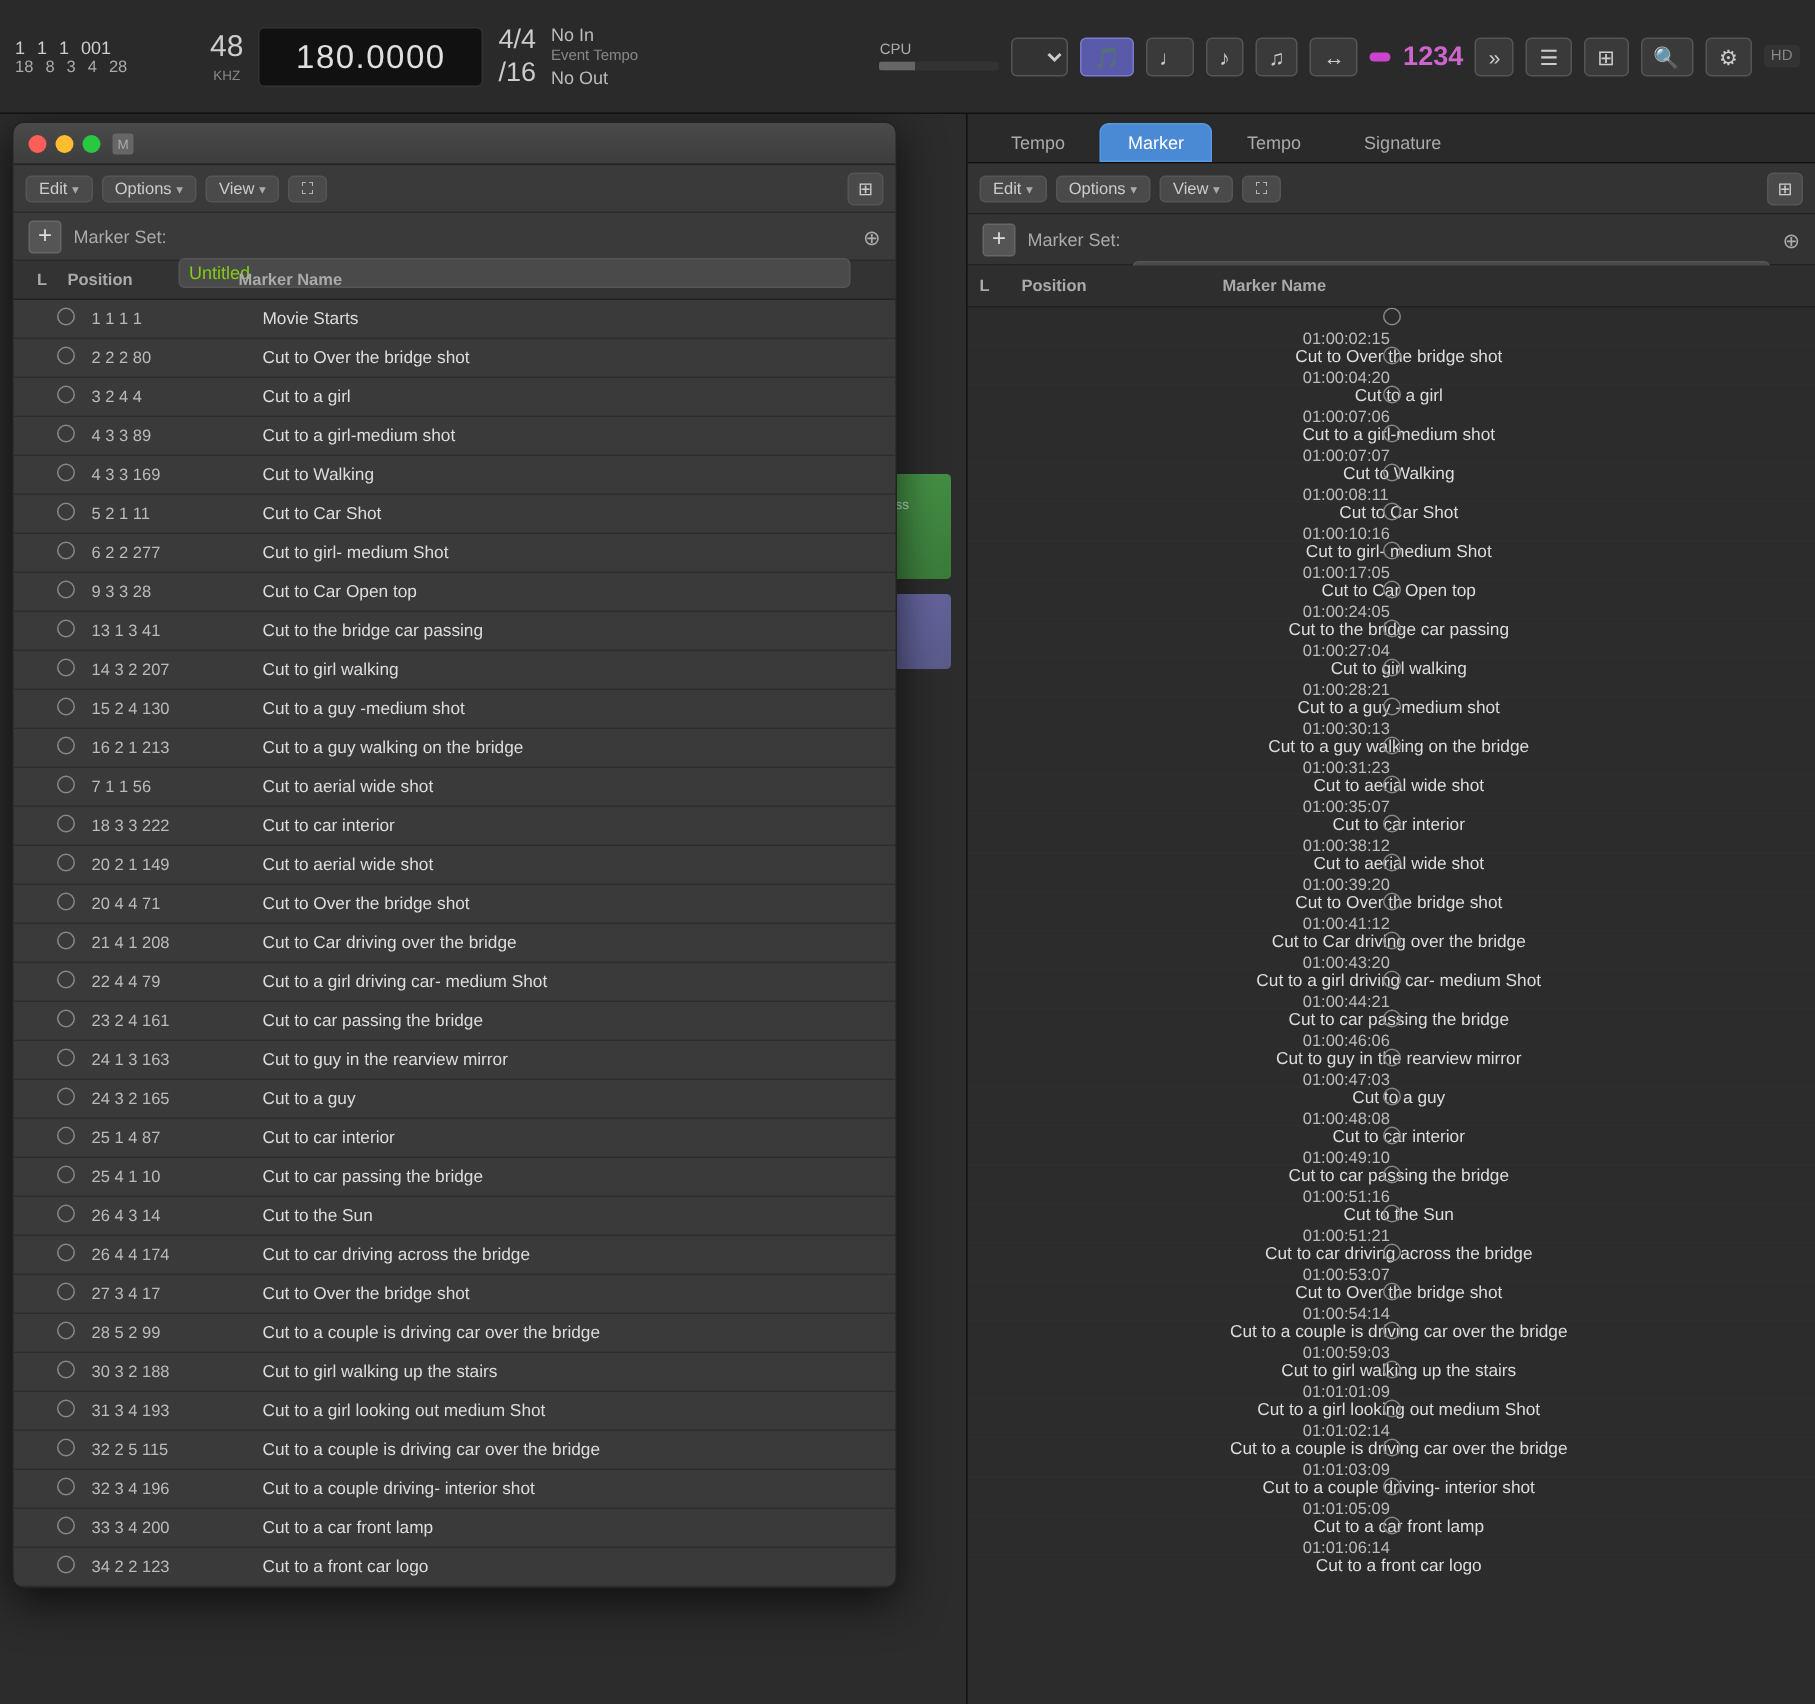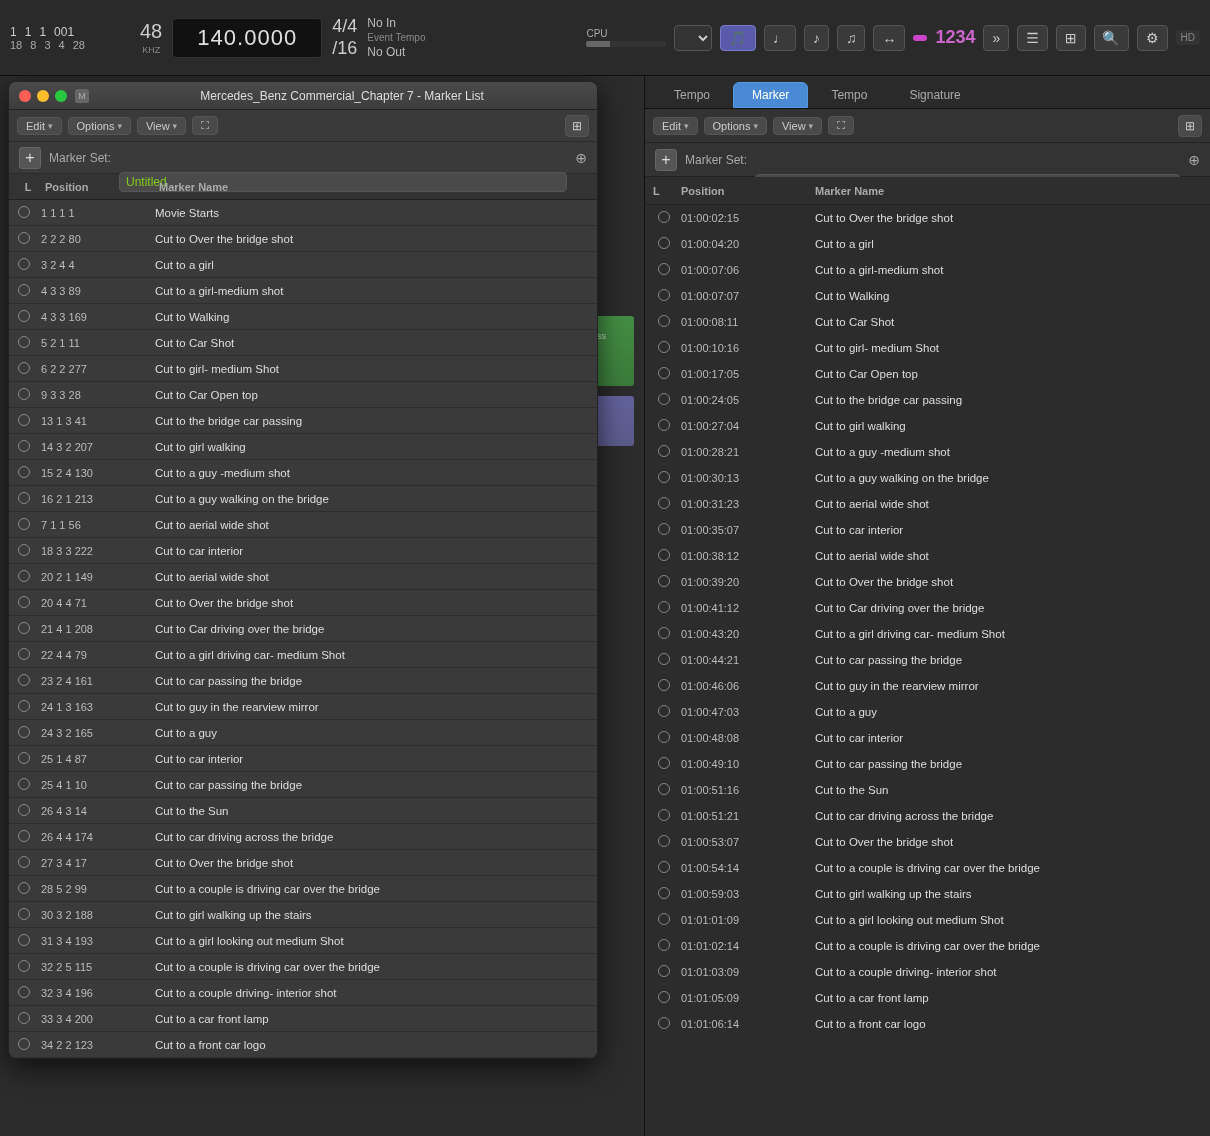--- a/index.html
+++ b/index.html
@@ -259,21 +259,21 @@
     .col-l { width: 22px; text-align: center; }
     .col-pos { width: 110px; padding-left: 6px; }
     .col-name { flex: 1; padding-left: 10px; }
     .marker-list {
       overflow-y: auto;
       max-height: 950px;
     }
     .marker-row {
       display: flex;
       align-items: center;
-      padding: 0 4px;
+      padding: 0 24px;
       height: 26px;
       border-bottom: 1px solid #2e2e2e;
       font-size: 11.5px;
       cursor: pointer;
     }
     .marker-pos {
       width: 110px;
       color: #bbb;
       font-size: 11px;
       padding-left: 6px;
@@ -354,20 +354,21 @@
       flex: 1;
     }
     .right-marker-row {
       display: flex;
       align-items: center;
       padding: 0 8px;
       height: 26px;
       border-bottom: 1px solid #2e2e2e;
       font-size: 11.5px;
       cursor: pointer;
+      flex-direction: column;
     }
     .right-marker-pos {
       width: 130px;
       color: #bbb;
       font-size: 11px;
       padding-left: 6px;
       font-variant-numeric: tabular-nums;
     }
     .right-marker-name {
       flex: 1;
@@ -424,21 +425,21 @@
       <span>8</span>
       <span>3</span>
       <span>4</span>
       <span>28</span>
     </div>
   </div>
   <div style="display:flex;flex-direction:column;align-items:center;gap:2px;">
     <span style="font-size:20px;color:#ccc;">48</span>
     <span style="font-size:9px;color:#888;">KHZ</span>
   </div>
-  <div class="tempo-display">140.0000</div>
+  <div class="tempo-display">180.0000</div>
   <div class="time-sig">
     <span>4/4</span>
     <span>/16</span>
   </div>
   <div class="no-in-out">
     <span>No In</span>
     <span style="font-size:10px;color:#888;">Event Tempo</span>
     <span>No Out</span>
   </div>
   <div class="transport-right">
@@ -479,21 +480,20 @@
 
     <div class="marker-window">
 
       <div class="window-titlebar">
         <div class="traffic-lights">
           <div class="tl-btn tl-close"></div>
           <div class="tl-btn tl-min"></div>
           <div class="tl-btn tl-max"></div>
         </div>
         <div class="window-icon">M</div>
-        <span class="window-title">Mercedes_Benz Commercial_Chapter 7 - Marker List</span>
       </div>
 
       <div class="window-toolbar">
         <button class="toolbar-btn">
           <span>Edit</span>
           <span class="chevron">▾</span>
         </button>
         <button class="toolbar-btn">
           <span>Options</span>
           <span class="chevron">▾</span>

